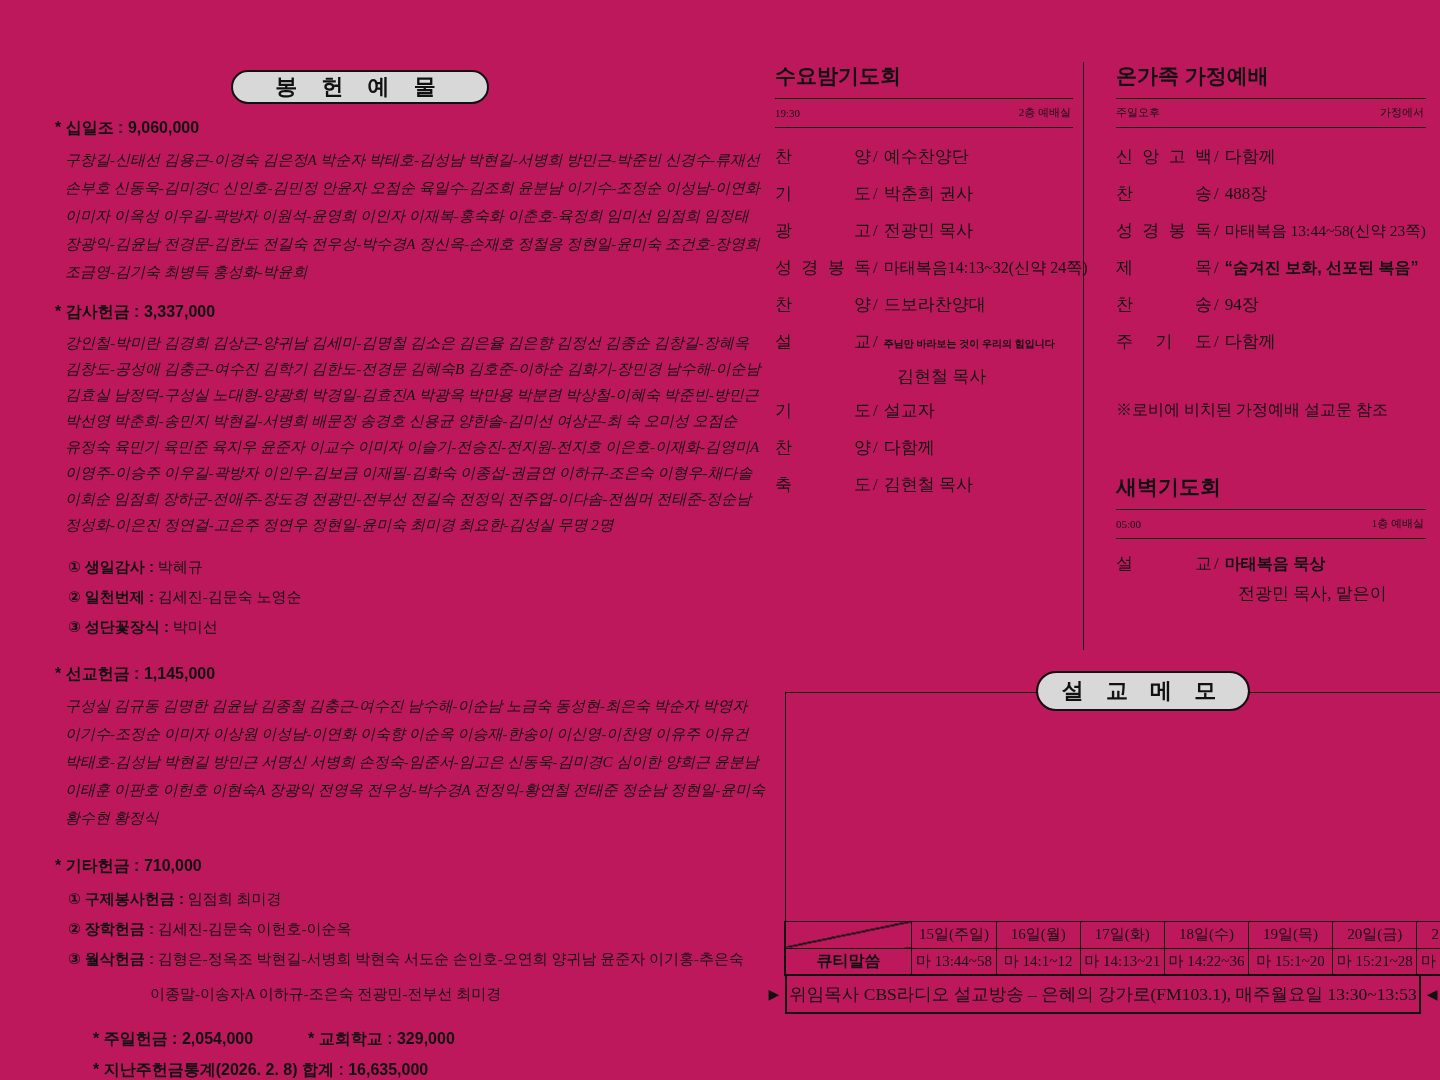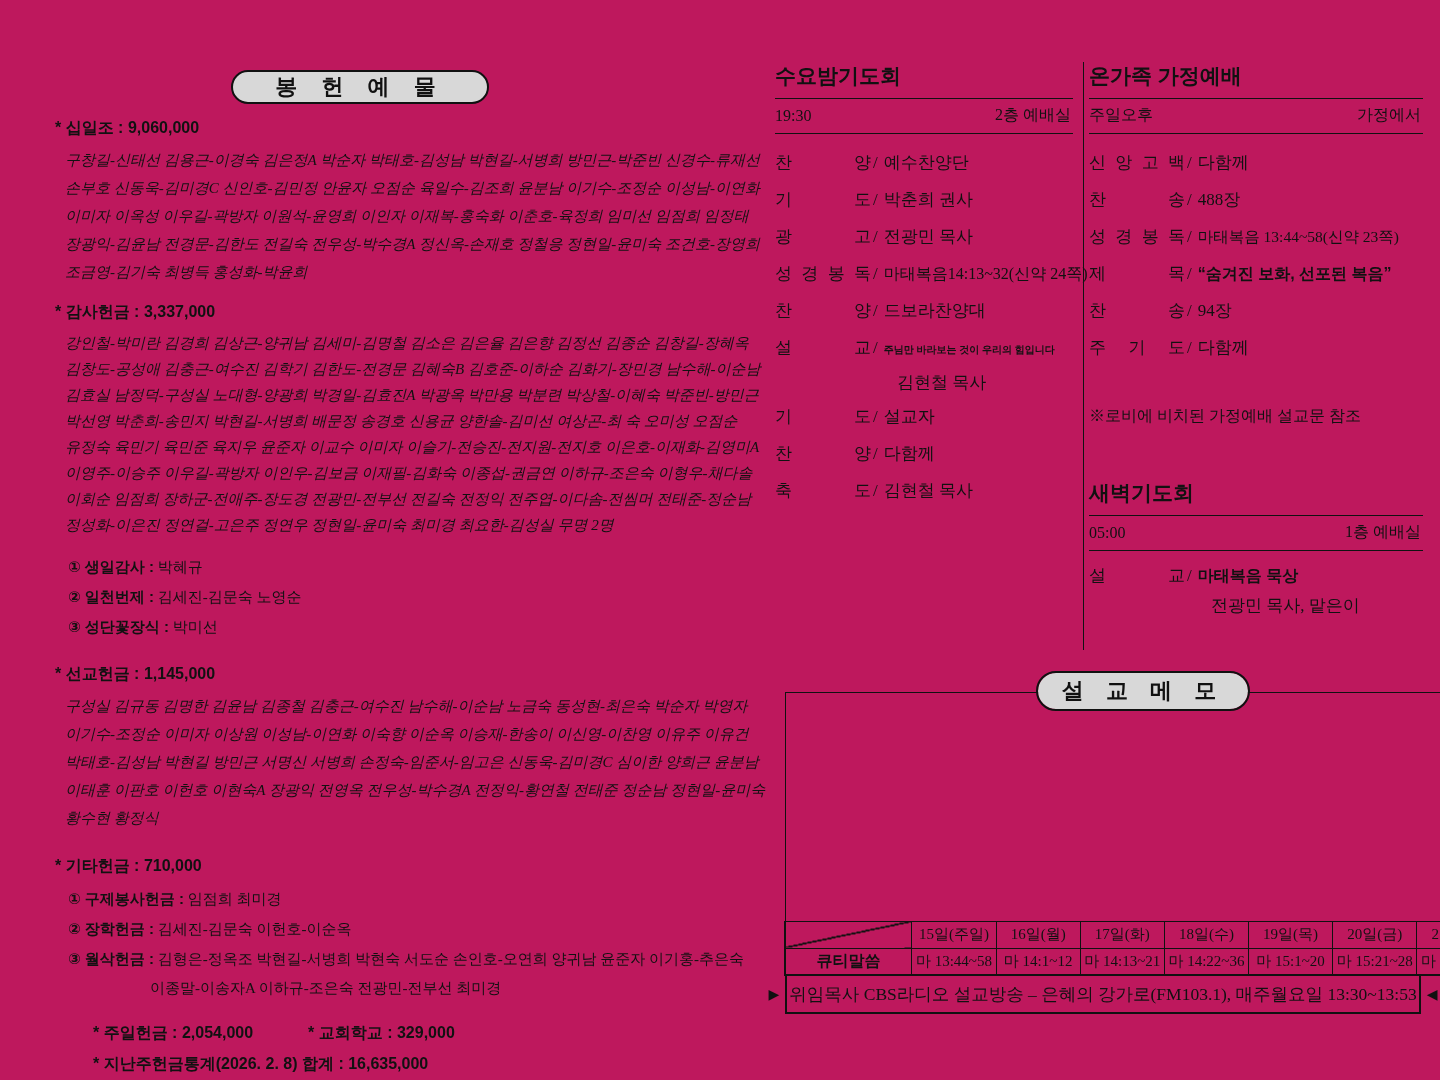--- a/index.html
+++ b/index.html
@@ -12,35 +12,35 @@
   .pill{box-sizing:border-box;width:258px;height:34px;margin-left:176px;margin-bottom:14px;
         background:#d8d8d8;border:2px solid #111;border-radius:18px;
         display:flex;align-items:center;justify-content:center;
         font-size:22px;letter-spacing:9px;}
   .sec-head{font-family:"Liberation Sans","DejaVu Sans",sans-serif;font-weight:700;
             font-size:16px;margin:14px 0 7px 0;white-space:nowrap;}
   .names{font-size:15px;line-height:28px;margin-left:10px;white-space:nowrap;font-style:italic;}
   .names.tight{line-height:26px;}
   .numbered{font-size:15px;line-height:29px;margin-left:13px;white-space:nowrap;}
   .numbered .nlabel{font-family:"Liberation Sans","DejaVu Sans",sans-serif;font-weight:700;font-size:15px;}
-  .numbered .cont{margin-left:82px;}
+  .numbered .cont{margin-left:82px;margin-top:6px;}
   .totals-row{margin-top:20px;white-space:nowrap;margin-left:38px;}
   .totals-row .sec-head{display:inline-block;margin:0;}
   .totals-row .gap{display:inline-block;width:55px;}
   .totals-row2{margin-top:10px;}
 
   
   .right-top{position:absolute;left:775px;top:62px;width:648px;height:588px;display:flex;}
   .col-wed{box-sizing:border-box;width:308px;padding-right:10px;}
-  .col-fam{box-sizing:border-box;flex:1;border-left:1.6px solid #111;padding-left:5px;position:relative;}
+  .col-fam{box-sizing:border-box;flex:1;border-left:1.6px solid #111;padding-left:32px;position:relative;}
   .sec-title{font-family:"Liberation Sans","DejaVu Sans",sans-serif;font-weight:700;
              font-size:21px;padding-bottom:8px;}
   .rule{border-top:1.5px solid #111;}
   .time-row{display:flex;justify-content:space-between;align-items:center;
-            font-size:16px;padding:6px 2px 7px 0;}
+            font-size:11px;padding:6px 2px 7px 0;}
   .program{margin-top:10px;}
   .prow{font-size:17px;line-height:37px;white-space:nowrap;}
   .plabel{display:inline-block;width:96px;text-align:justify;text-align-last:justify;}
   .pslash{display:inline-block;padding:0 6px 0 2px;}
   .pval-bold{font-family:"Liberation Sans","DejaVu Sans",sans-serif;font-weight:700;font-size:10px;}
   .pval-bold2{font-family:"Liberation Sans","DejaVu Sans",sans-serif;font-weight:700;font-size:16px;}
   .pcont{margin-left:122px;line-height:30px;font-size:17px;white-space:nowrap;}
   .note{font-size:16px;margin-top:40px;white-space:nowrap;}
   .dawn{margin-top:52px;}
 

